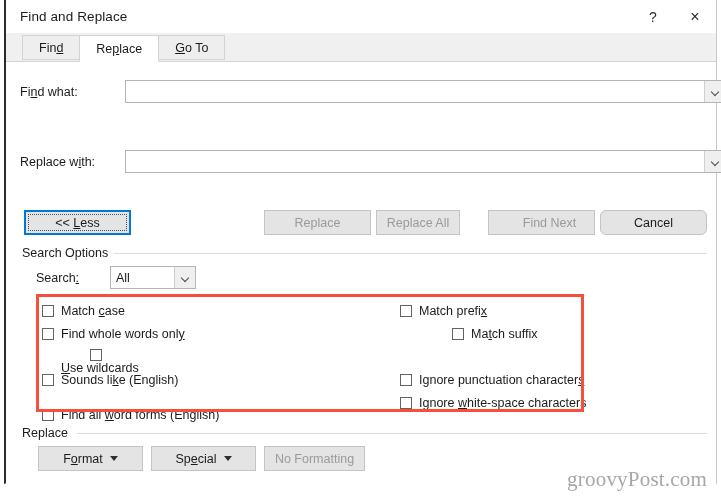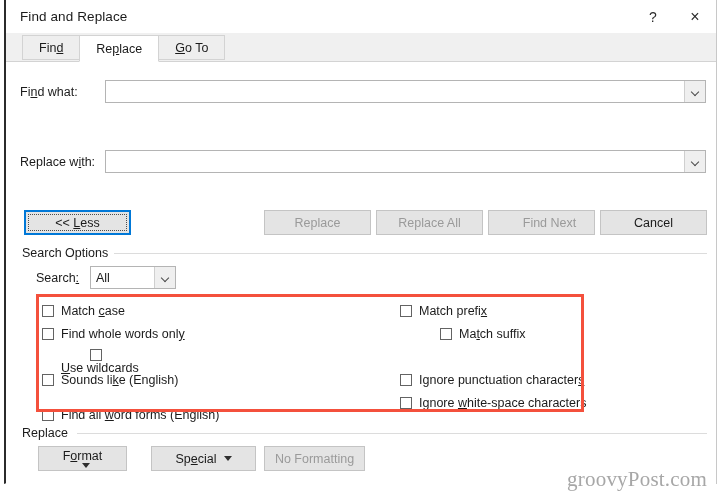--- a/index.html
+++ b/index.html
@@ -123,20 +123,21 @@
 
   
   .combo {
     position: absolute;
     height: 23px;
     background: #ffffff;
     border: 1px solid #b4b4b4;
     box-sizing: border-box;
     display: flex;
     align-items: stretch;
+    margin-left: 20px;
   }
   .combo .field {
     flex: 1;
     padding: 0 5px;
     display: flex;
     align-items: center;
     font-size: 12.5px;
     color: #1b1b1b;
     background: #ffffff;
     overflow: hidden;
@@ -319,23 +320,23 @@
       <div class="arrow-btn">
           <span class="chev"></span>
         </div>
     </div>
 
     <button class="btn focused" style="left:18px; top:148px; width:107px;">
       <span><span>&lt;&lt; </span><span class="u">L</span><span>ess</span></span>
       <span class="inner"></span>
     </button>
     <button class="btn disabled" style="left:258px; top:148px; width:107px;">Replace</button>
-    <button class="btn disabled" style="left:370px; top:148px; width:107px;">Replace All</button>
+    <button class="btn disabled" style="left:370px; top:148px; width:84px;">Replace All</button>
     <button class="btn disabled" style="left:482px; top:148px; width:107px;padding-left:16px;">Find Next</button>
-    <button class="btn" style="left:594px; top:148px; width:107px;">Cancel</button>
+    <button class="btn" style="left:594px; top:148px; width:107px;border-radius:6px;">Cancel</button>
 
     <div class="group-label" style="left:16px; top:184px;">Search Options</div>
     <div class="group-line" style="left:103px; top:191px; width:598px;"></div>
 
     <div class="row-label" style="left:30px; top:209px;">
       <span>Search</span><span class="u">:</span>
     </div>
     <div class="combo" style="left:84px; top:204px; width:86px;">
       <div class="field">All</div>
       <div class="arrow-btn">
@@ -363,37 +364,37 @@
     </div>
     <div class="cbrow" style="left:36px; top:333px;margin-top:12px;">
       <span class="cbox"></span>
       <span class="cblabel"><span>Find all </span><span class="u">w</span><span>ord forms (English)</span></span>
     </div>
 
     <div class="cbrow" style="left:394px; top:241px;">
       <span class="cbox"></span>
       <span class="cblabel"><span>Match prefi</span><span class="u">x</span><span></span></span>
     </div>
-    <div class="cbrow" style="left:394px; top:264px;padding-left:40px;">
+    <div class="cbrow" style="left:406px; top:264px;padding-left:40px;">
       <span class="cbox"></span>
       <span class="cblabel"><span>Ma</span><span class="u">t</span><span>ch suffix</span></span>
     </div>
     <div class="cbrow" style="left:394px; top:310px;">
       <span class="cbox"></span>
       <span class="cblabel"><span>Ignore punctuation character</span><span class="u">s</span><span></span></span>
     </div>
     <div class="cbrow" style="left:394px; top:333px;">
       <span class="cbox"></span>
       <span class="cblabel"><span>Ignore </span><span class="u">w</span><span>hite-space characters</span></span>
     </div>
 
     <div class="group-label" style="left:16px; top:364px;">Replace</div>
     <div class="group-line" style="left:71px; top:371px; width:630px;"></div>
 
-    <button class="btn" style="left:32px; top:384px; width:89px;flex-direction:column;">
+    <button class="btn" style="left:32px; top:384px; width:105px;">
       <span><span>F</span><span class="u">o</span><span>rmat</span></span>
         <span class="tri"></span>
     </button>
     <button class="btn" style="left:145px; top:384px; width:105px;">
       <span><span>Sp</span><span class="u">e</span><span>cial</span></span>
         <span class="tri"></span>
     </button>
     <button class="btn disabled" style="left:258px; top:384px; width:101px;">No Formatting</button>
 
   </div>

